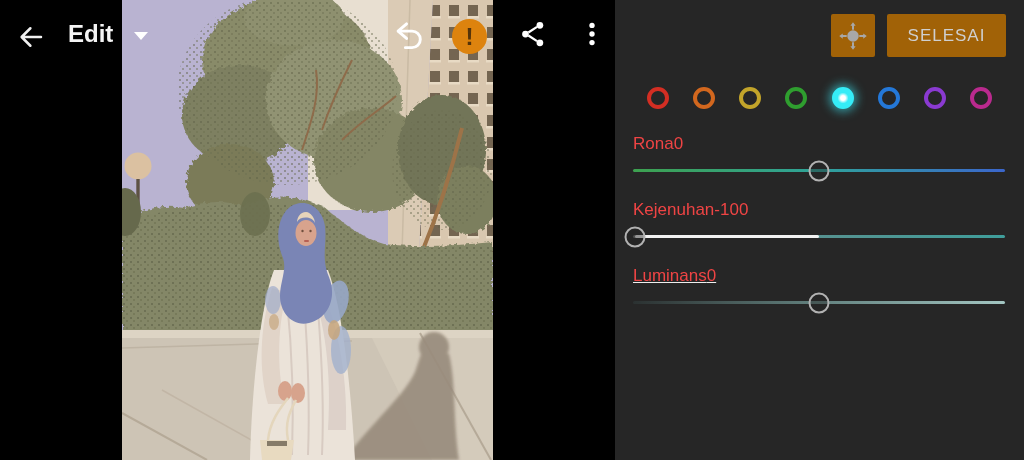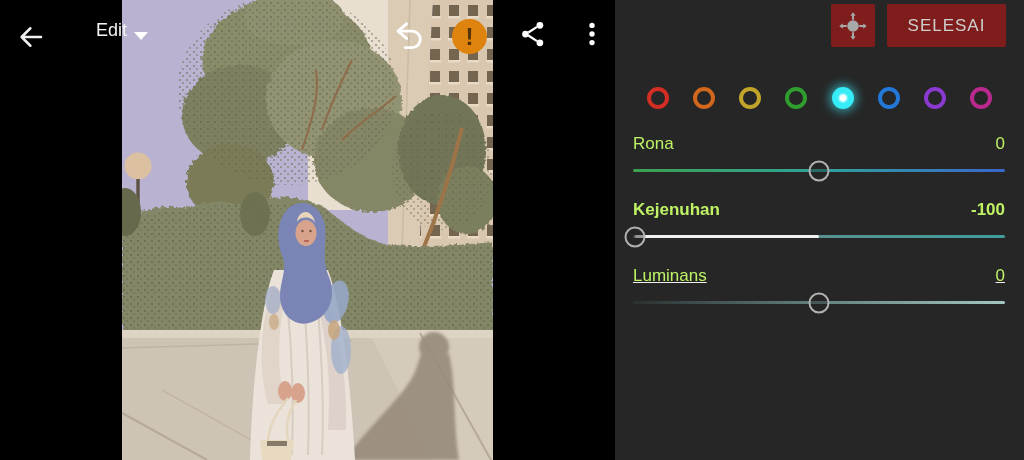--- a/index.html
+++ b/index.html
@@ -6,43 +6,43 @@
   *{box-sizing:border-box;}
   .app{
     position:relative;width:1024px;height:460px;background:#000;overflow:hidden;
     font-family:"Liberation Sans", sans-serif;color:#eee;
   }
   
   .photo{position:absolute;left:122px;top:0;width:371px;height:460px;overflow:hidden;}
   .photo svg{display:block;}
   
   .back-btn{position:absolute;left:16px;top:22px;width:30px;height:30px;cursor:pointer;}
-  .edit-title{position:absolute;left:96px;top:20px;font-size:18px;font-weight:400;color:#f4f4f4;z-index:5;}
+  .edit-title{position:absolute;left:68px;top:20px;font-size:24px;font-weight:700;color:#f4f4f4;z-index:5;}
   .title-caret{position:absolute;left:134px;top:32px;z-index:5;width:0;height:0;
     border-left:7px solid transparent;border-right:7px solid transparent;border-top:8px solid #fff;}
   .undo-btn{position:absolute;left:392px;top:19px;width:34px;height:34px;z-index:5;}
   .warn-badge{position:absolute;left:452px;top:19px;width:35px;height:35px;border-radius:50%;
     background:#dd830e;z-index:5;display:flex;align-items:center;justify-content:center;
     color:#54330a;font-weight:800;font-size:24px;line-height:1;}
   .share-btn{position:absolute;left:518px;top:19px;width:30px;height:30px;}
   .more-btn{position:absolute;left:579px;top:19px;width:26px;height:30px;}
   
   .panel{position:absolute;left:615px;top:0;width:409px;height:460px;background:#262626;}
-  .panel-btn{position:absolute;top:4px;height:43px;background:#7f1d1d;border-radius:2px;
+  .panel-btn{position:absolute;top:14px;height:43px;background:#a16207;border-radius:2px;
     display:flex;align-items:center;justify-content:center;cursor:pointer;}
   .adjust-btn{left:216px;width:44px;}
   .done-btn{left:272px;width:119px;color:#cfcfcf;font-size:17px;letter-spacing:1px;}
   .swatch-row{position:absolute;top:85px;left:18px;right:18px;height:26px;
     display:flex;justify-content:space-between;align-items:center;padding:0 14px;}
   .swatch{width:22px;height:22px;border-radius:50%;border:4.5px solid #888;cursor:pointer;position:relative;}
   .swatch.selected{border-width:11px;box-shadow:0 0 10px 3px rgba(60,235,247,.55);}
   .swatch.selected::after{content:"";position:absolute;left:-6px;top:-6px;width:12px;height:12px;
     border-radius:50%;background:radial-gradient(circle,#fff 0 28%,rgba(255,255,255,0) 65%);}
   .slider-row{position:absolute;left:18px;right:19px;}
-  .slider-head{display:flex;justify-content:space-between;font-size:17px;color:#bef264;}
+  .slider-head{display:flex;font-size:17px;color:#ef4444;}
   .track-wrap{position:relative;margin-top:15px;height:3px;}
   .track{position:absolute;inset:0;border-radius:2px;}
   .track-fill{position:absolute;top:0;bottom:0;border-radius:2px;}
   .knob{position:absolute;top:50%;width:21px;height:21px;border-radius:50%;
     border:2.5px solid #b2b2b2;background:rgba(38,38,38,.45);transform:translate(-50%,-50%);cursor:pointer;}
 </style>
 </head>
 <body>
 
 <div class="app">
@@ -199,21 +199,21 @@
         <div class="slider-row" style="top: 134px;">
           <div class="slider-head">
             <span>Rona</span>
             <span>0</span>
           </div>
           <div class="track-wrap">
             <div class="track" style="background: linear-gradient(90deg, rgb(61, 161, 79), rgb(47, 163, 154), rgb(59, 102, 204));"></div>
             <div class="knob" style="left: 50%;"></div>
           </div>
         </div>
-        <div class="slider-row" style="top: 200px; font-weight: bold;">
+        <div class="slider-row" style="top: 200px;">
           <div class="slider-head">
             <span>Kejenuhan</span>
             <span>-100</span>
           </div>
           <div class="track-wrap">
             <div class="track" style="background: linear-gradient(90deg, rgb(110, 110, 110), rgb(86, 146, 144), rgb(63, 158, 155));"></div>
             <div class="track-fill" style="left: 0.5%; width: 49.5%; background: rgb(242, 242, 242);"></div>
             <div class="knob" style="left: 0.5%;"></div>
           </div>
         </div>

